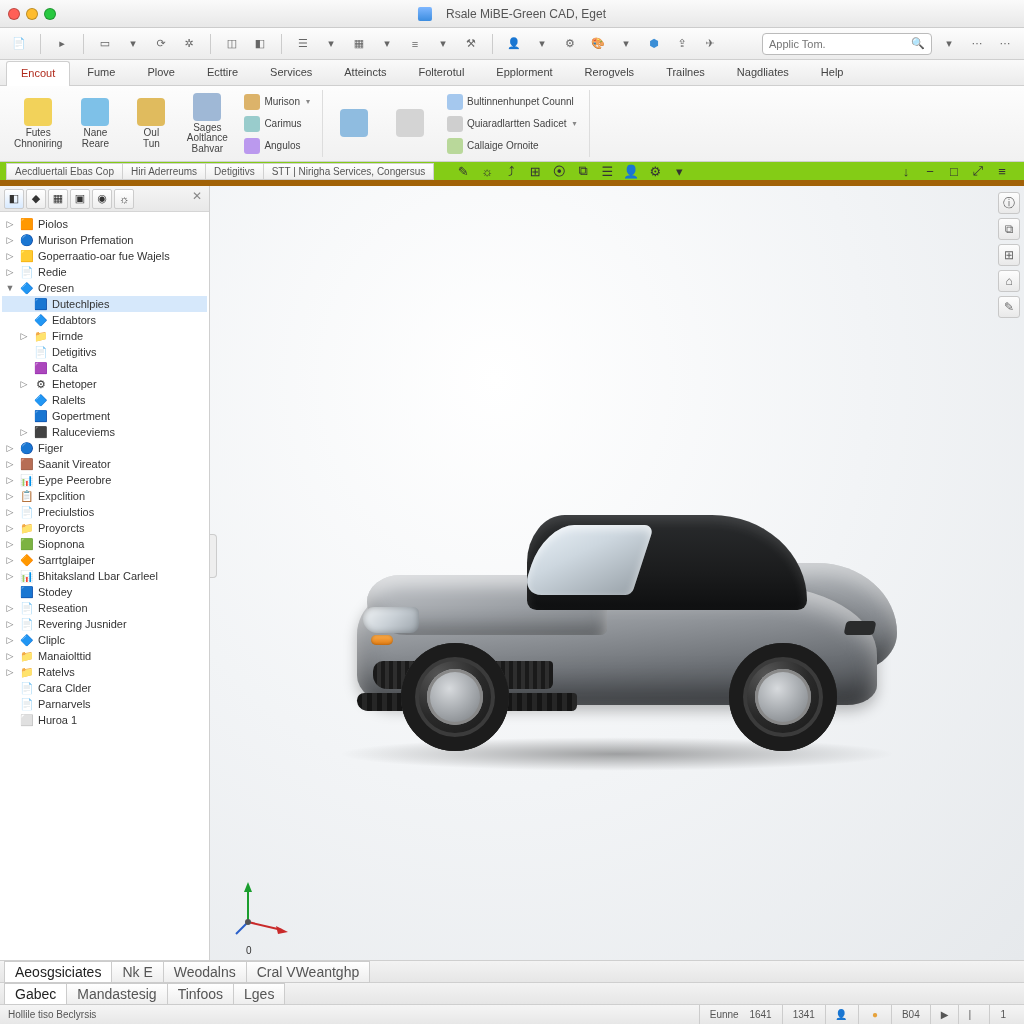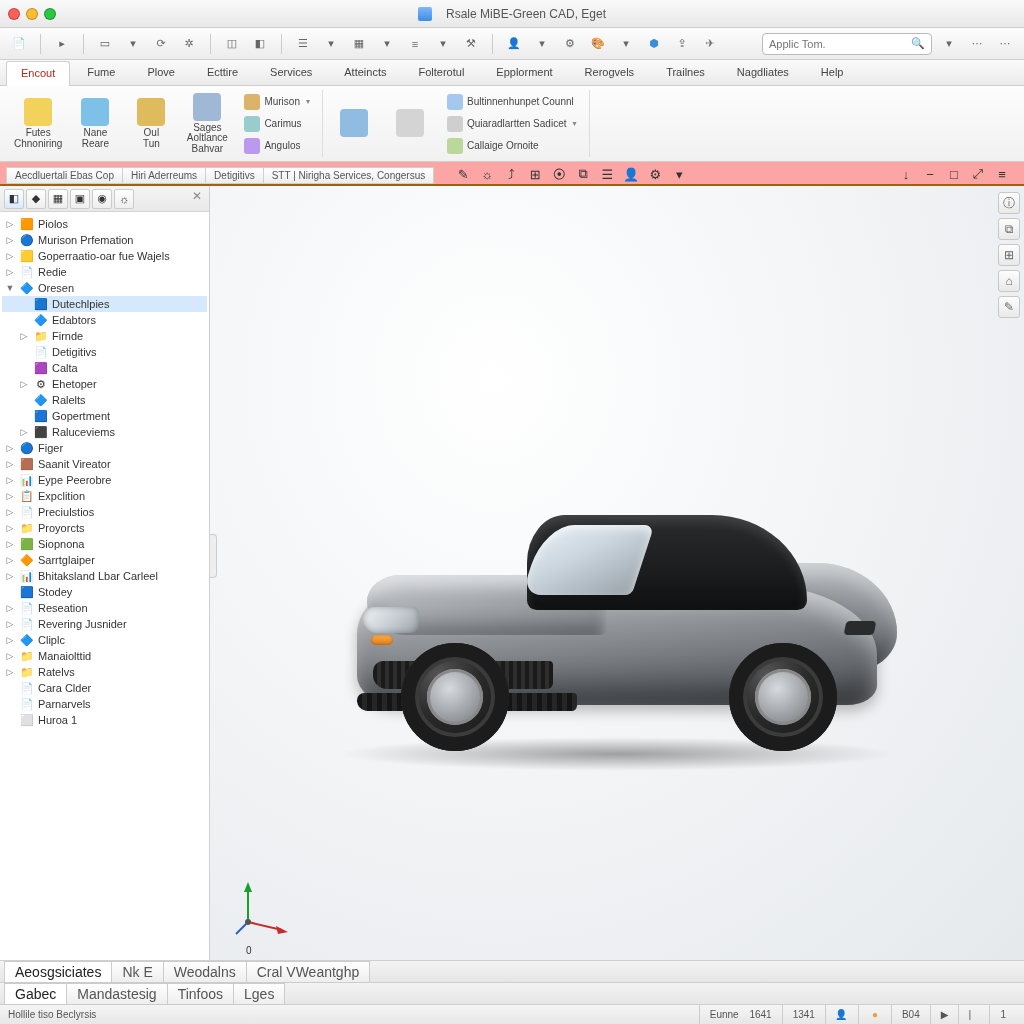--- a/index.html
+++ b/index.html
@@ -70,24 +70,24 @@
   .rbtn-big { display:flex; flex-direction:column; align-items:center; gap:2px; cursor:pointer; min-width:46px; }
   .rbtn-big .ricon { width:28px; height:28px; border-radius:4px; display:flex; align-items:center; justify-content:center; font-size:18px; }
   .rbtn-big .rlabel { font-size:10px; color:#444; text-align:center; line-height:1.05; }
   .rbtn-small-col { display:flex; flex-direction:column; gap:2px; }
   .rbtn-small { display:flex; align-items:center; gap:4px; font-size:10px; color:#444; cursor:pointer; height:20px; padding:0 4px; }
   .ricon-sm { width:16px; height:16px; border-radius:3px; display:inline-flex; align-items:center; justify-content:center; font-size:11px; }
   .dd-arrow { color:#888; font-size:8px; margin-left:2px; }
   
   .pathbar {
     height: 24px;
-    background:#fca5a5;
-    border-bottom:2px solid #a16207;
+    background:#84cc16;
+    border-bottom:6px solid #a16207;
     display:flex;
-    align-items:flex-end;
+    align-items:center;
     padding: 0 6px;
   }
   .crumb { padding:2px 8px; border:1px solid #d0d0d0; background:linear-gradient(#fff,#eee); font-size:10px; color:#555; cursor:pointer; margin-right:-1px; }
   .pathbar-toolbar { margin-left:20px; display:flex; gap:4px; align-items:center; }
   .mini-icon { width:20px; height:20px; display:flex; align-items:center; justify-content:center; border-radius:3px; cursor:pointer; font-size:13px; }
   .path-right { margin-left:auto; display:flex; gap:4px; align-items:center; padding-right:6px; }
   
   .main { display:flex; height: calc(1024px - 28px - 32px - 26px - 76px - 24px - 22px - 22px - 20px); }
   
   .sidebar { width:210px; background:#fff; border-right:1px solid #cfcfcf; display:flex; flex-direction:column; overflow:hidden; }

